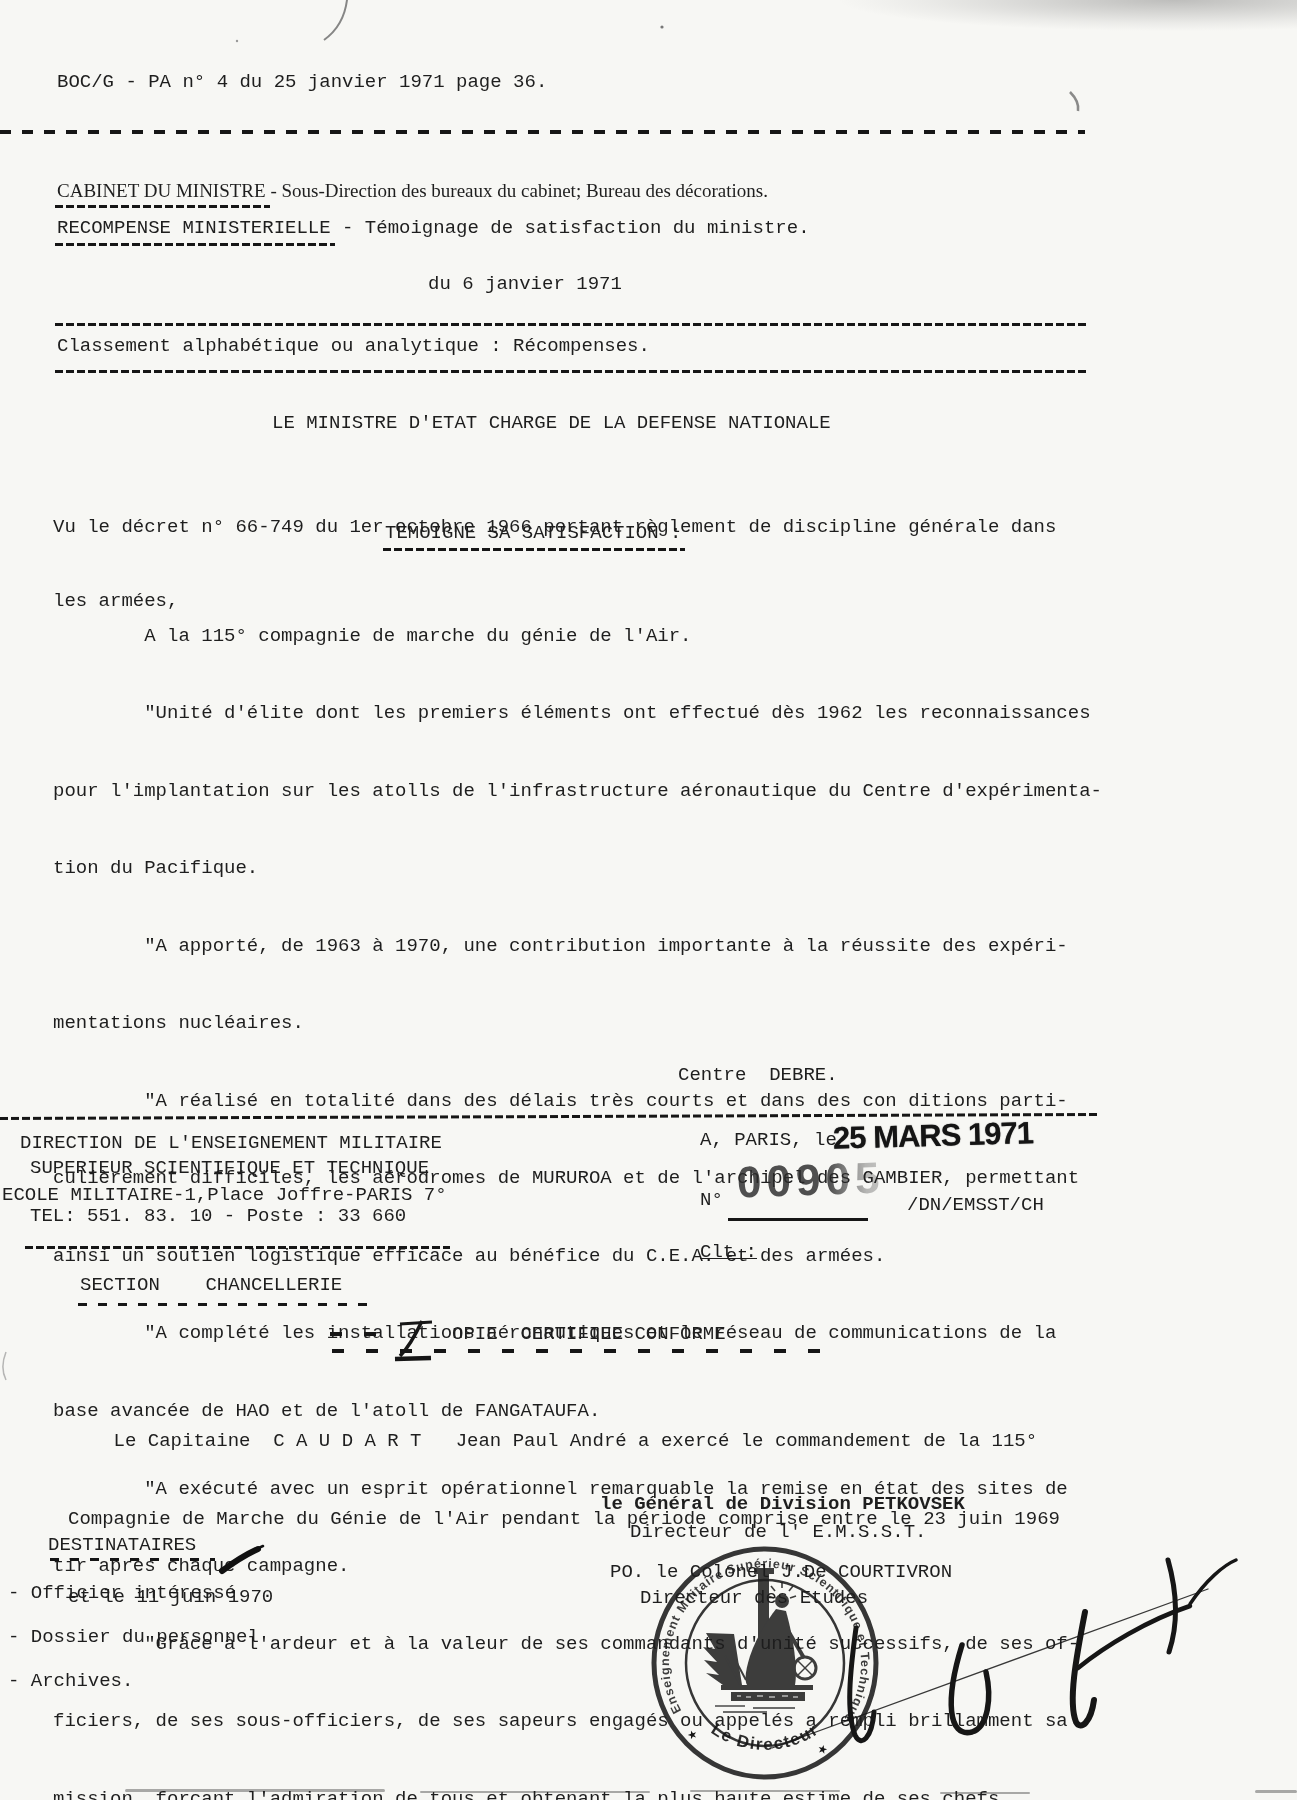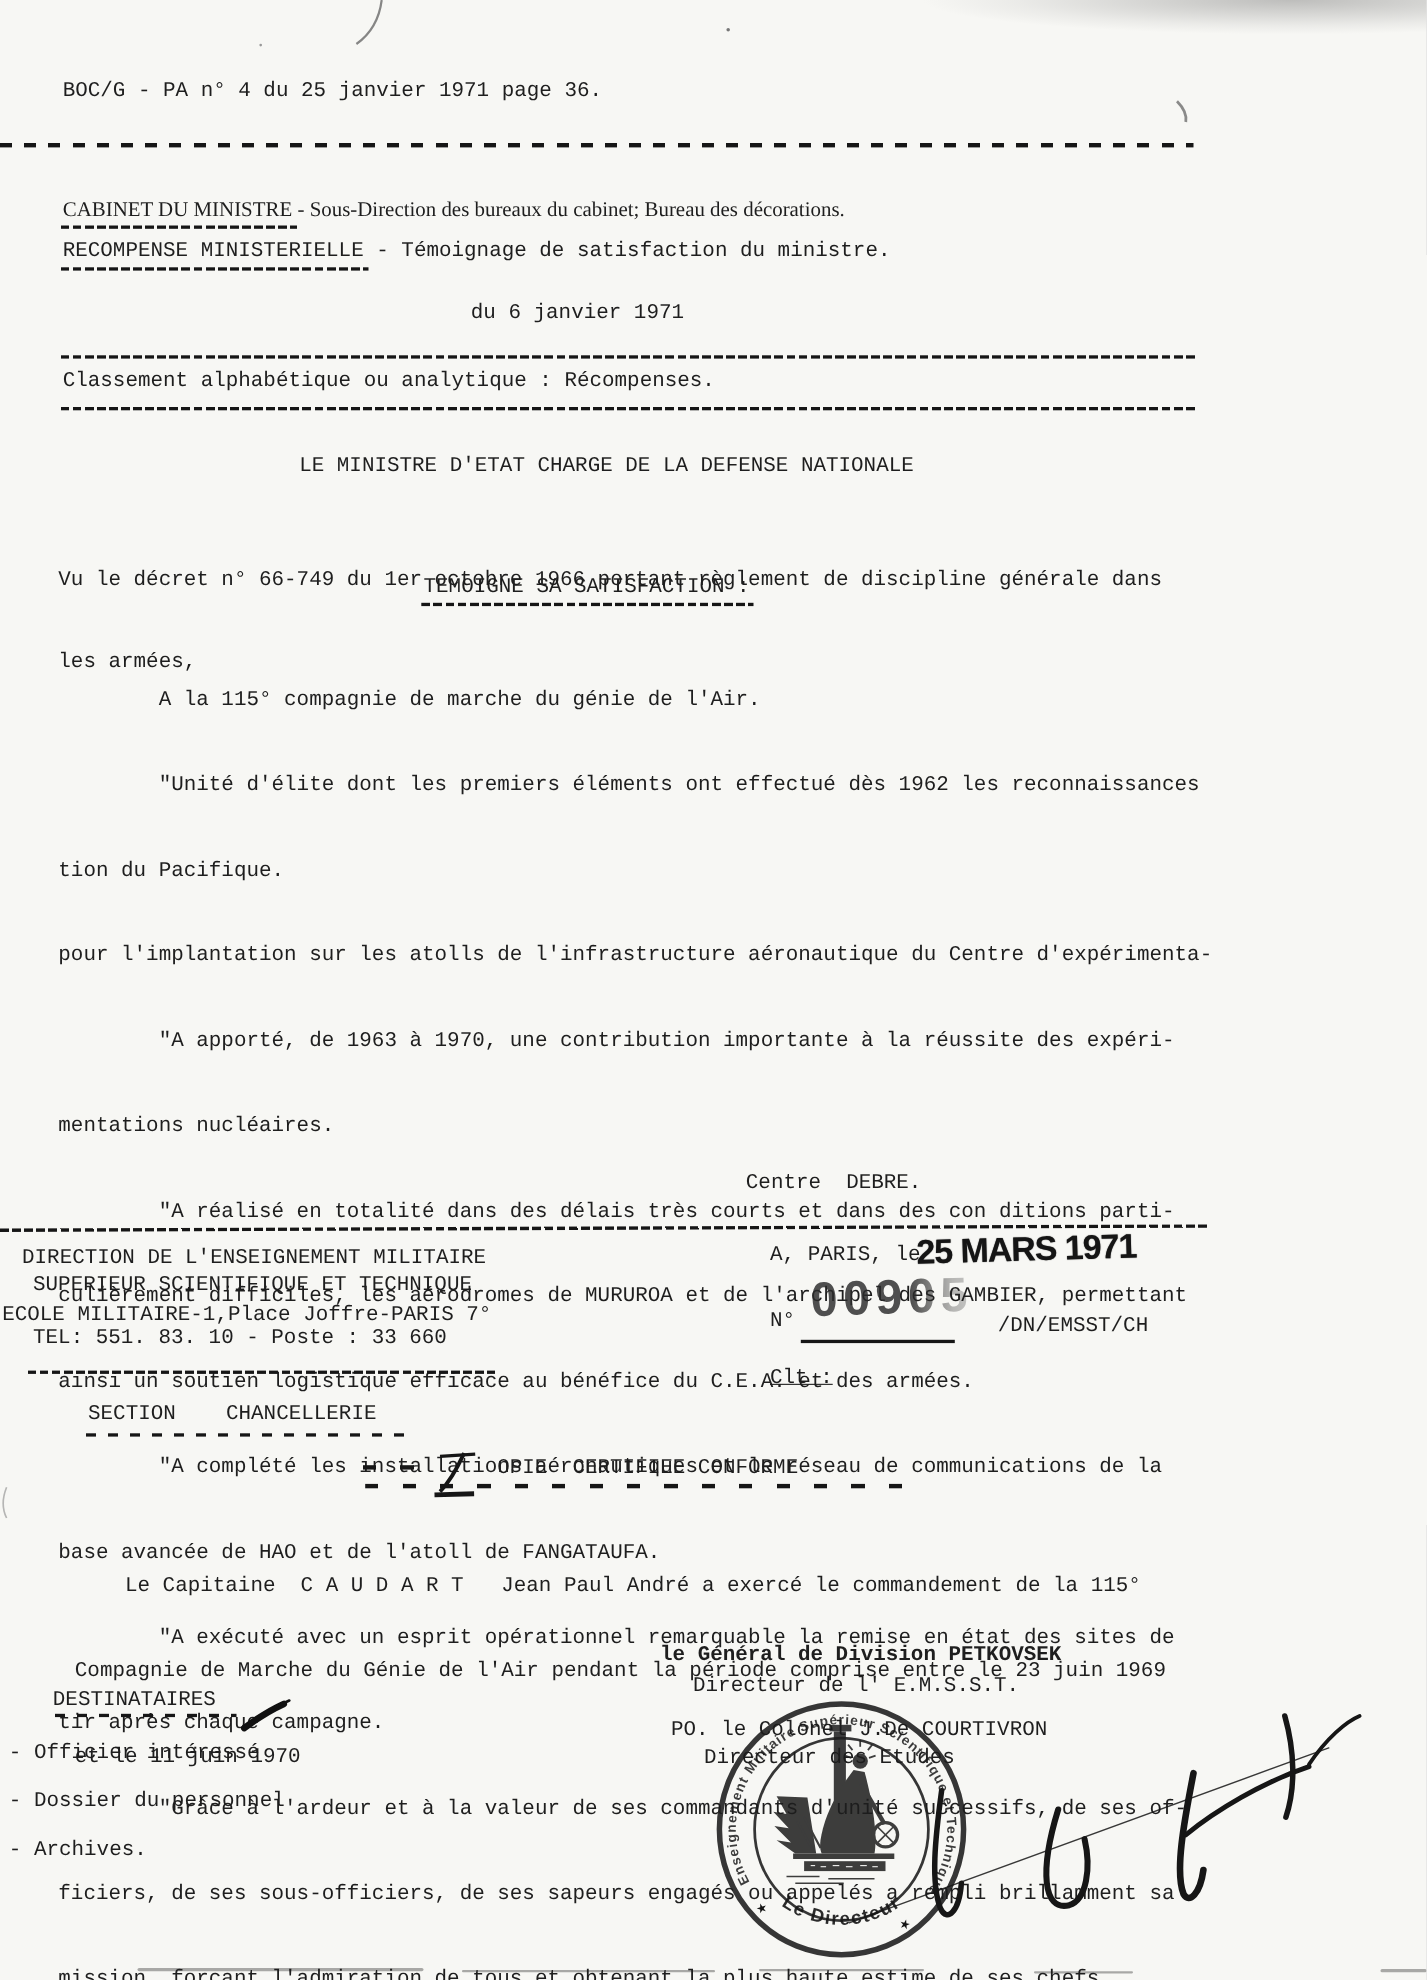--- a/index.html
+++ b/index.html
@@ -60,22 +60,22 @@
   <div class="t lines" style="left:53px;top:466px;line-height:24.5px;">
     <div>Vu le décret n° 66-749 du 1er octobre 1966 portant règlement de discipline générale dans</div>
     <div>les armées,</div>
   </div>
 
   <div class="t" style="left:385px;top:521px;"><span class="du">TEMOIGNE SA SATISFACTION :</span></div>
 
   <div class="t lines" style="left:53px;top:572px;line-height:25.85px;">
     <div>        A la 115° compagnie de marche du génie de l'Air.</div>
     <div>        "Unité d'élite dont les premiers éléments ont effectué dès 1962 les reconnaissances</div>
+    <div>pour l'implantation sur les atolls de l'infrastructure aéronautique du Centre d'expérimenta-</div>
     <div>tion du Pacifique.</div>
-    <div>pour l'implantation sur les atolls de l'infrastructure aéronautique du Centre d'expérimenta-</div>
     <div>        "A apporté, de 1963 à 1970, une contribution importante à la réussite des expéri-</div>
     <div>mentations nucléaires.</div>
     <div>        "A réalisé en totalité dans des délais très courts et dans des con ditions parti-</div>
     <div>culièrement difficiles, les aérodromes de MURUROA et de l'archipel des GAMBIER, permettant</div>
     <div>ainsi un soutien logistique efficace au bénéfice du C.E.A. et des armées.</div>
     <div>        "A complété les installations aéronautiques et le réseau de communications de la</div>
     <div>base avancée de HAO et de l'atoll de FANGATAUFA.</div>
     <div>        "A exécuté avec un esprit opérationnel remarquable la remise en état des sites de</div>
     <div>tir après chaque campagne.</div>
     <div>        "Grâce à l'ardeur et à la valeur de ses commandants d'unité successifs, de ses of-</div>

